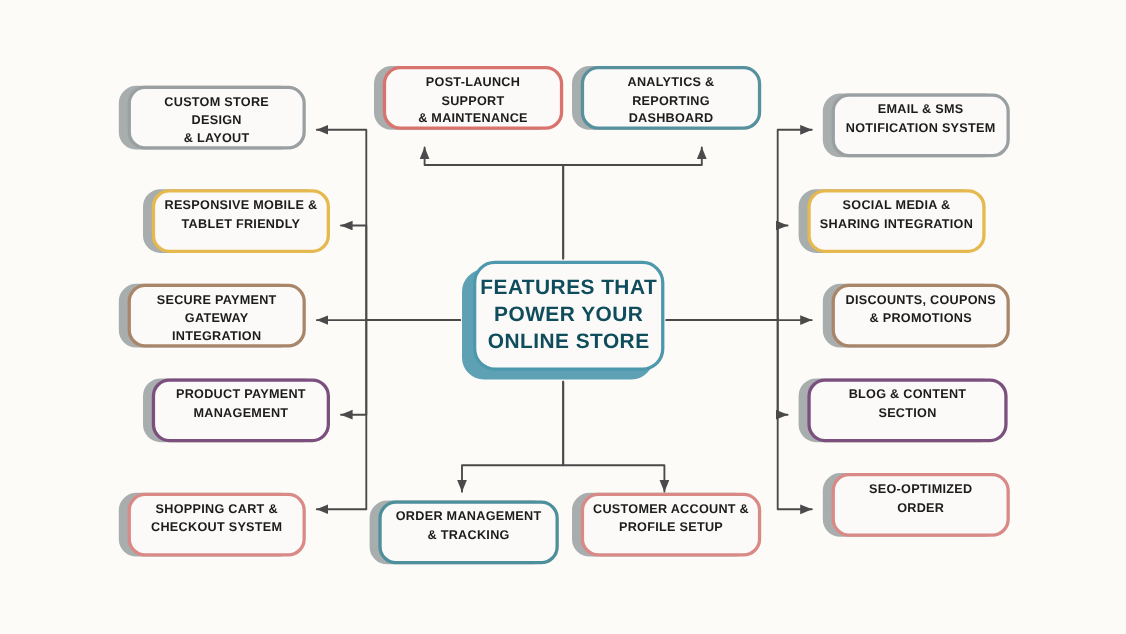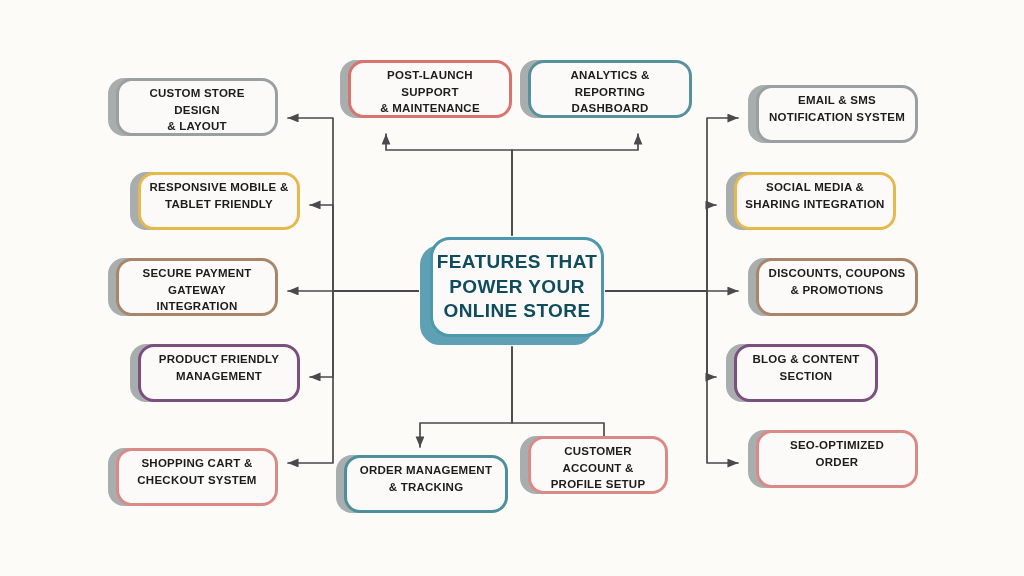--- a/index.html
+++ b/index.html
@@ -114,21 +114,21 @@
       <div class="node" style="left: 108px; top: 258px; width: 170px; height: 66px;">
         <div class="shadow" style="border-color: rgb(154, 160, 162); background: rgb(154, 160, 162);"></div>
         <div class="face" style="border-color: rgb(169, 134, 106);">
           <span class="label">SECURE PAYMENT
 GATEWAY INTEGRATION</span>
         </div>
       </div>
       <div class="node" style="left: 130px; top: 344px; width: 170px; height: 66px;">
         <div class="shadow" style="border-color: rgb(154, 160, 162); background: rgb(154, 160, 162);"></div>
         <div class="face" style="border-color: rgb(123, 79, 126);">
-          <span class="label">PRODUCT FRIENDLY
+          <span class="label">PRODUCT PAYMENT
 MANAGEMENT</span>
         </div>
       </div>
       <div class="node" style="left: 108px; top: 448px; width: 170px; height: 66px;">
         <div class="shadow" style="border-color: rgb(154, 160, 162); background: rgb(154, 160, 162);"></div>
         <div class="face" style="border-color: rgb(217, 138, 135);">
           <span class="label">SHOPPING CART &amp;
 CHECKOUT SYSTEM</span>
         </div>
       </div>
@@ -146,21 +146,21 @@
 DASHBOARD</span>
         </div>
       </div>
       <div class="node" style="left: 336px; top: 455px; width: 172px; height: 66px;">
         <div class="shadow" style="border-color: rgb(154, 160, 162); background: rgb(154, 160, 162);"></div>
         <div class="face" style="border-color: rgb(78, 143, 156);">
           <span class="label">ORDER MANAGEMENT
 &amp; TRACKING</span>
         </div>
       </div>
-      <div class="node" style="left: 520px; top: 436px; width: 148px; height: 66px;">
+      <div class="node" style="left: 520px; top: 448px; width: 172px; height: 66px;">
         <div class="shadow" style="border-color: rgb(154, 160, 162); background: rgb(154, 160, 162);"></div>
         <div class="face" style="border-color: rgb(217, 138, 135);">
           <span class="label">CUSTOMER ACCOUNT &amp;
 PROFILE SETUP</span>
         </div>
       </div>
       <div class="node" style="left: 748px; top: 85px; width: 170px; height: 66px;">
         <div class="shadow" style="border-color: rgb(154, 160, 162); background: rgb(154, 160, 162);"></div>
         <div class="face" style="border-color: rgb(154, 160, 162);">
           <span class="label">EMAIL &amp; SMS
@@ -174,21 +174,21 @@
 SHARING INTEGRATION</span>
         </div>
       </div>
       <div class="node" style="left: 748px; top: 258px; width: 170px; height: 66px;">
         <div class="shadow" style="border-color: rgb(154, 160, 162); background: rgb(154, 160, 162);"></div>
         <div class="face" style="border-color: rgb(169, 134, 106);">
           <span class="label">DISCOUNTS, COUPONS
 &amp; PROMOTIONS</span>
         </div>
       </div>
-      <div class="node" style="left: 726px; top: 344px; width: 152px; height: 66px; padding-left: 30px;">
+      <div class="node" style="left: 726px; top: 344px; width: 190px; height: 66px; padding-left: 30px;">
         <div class="shadow" style="border-color: rgb(154, 160, 162); background: rgb(154, 160, 162);"></div>
         <div class="face" style="border-color: rgb(123, 79, 126);">
           <span class="label">BLOG &amp; CONTENT
 SECTION</span>
         </div>
       </div>
       <div class="node" style="left: 748px; top: 430px; width: 170px; height: 66px;">
         <div class="shadow" style="border-color: rgb(154, 160, 162); background: rgb(154, 160, 162);"></div>
         <div class="face" style="border-color: rgb(217, 138, 135);">
           <span class="label">SEO-OPTIMIZED ORDER</span>

